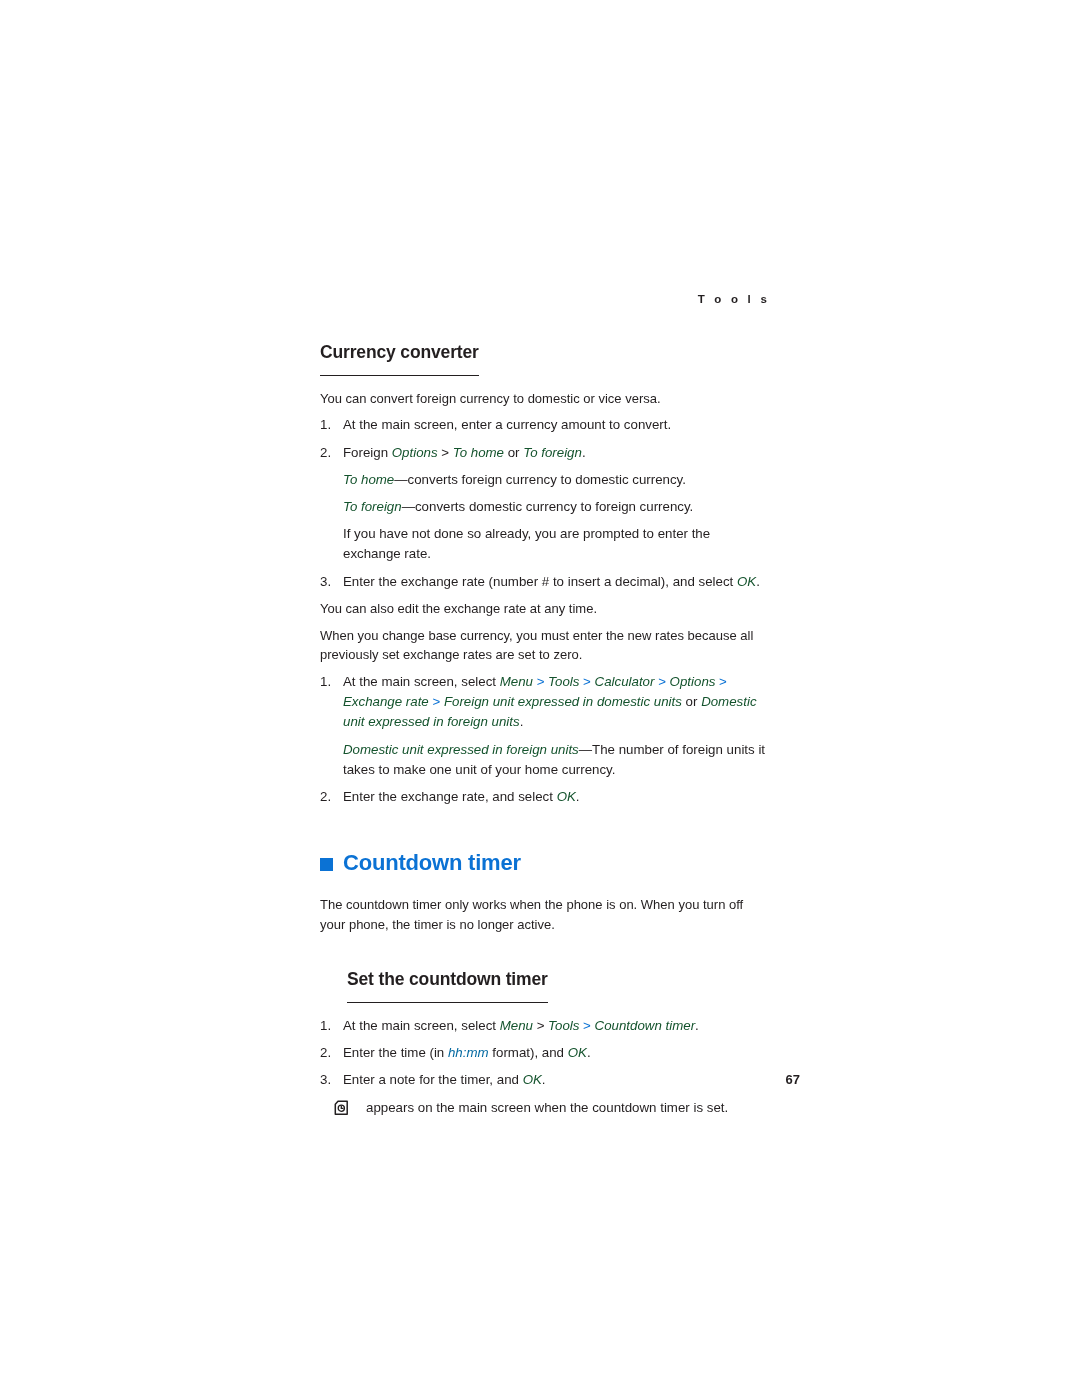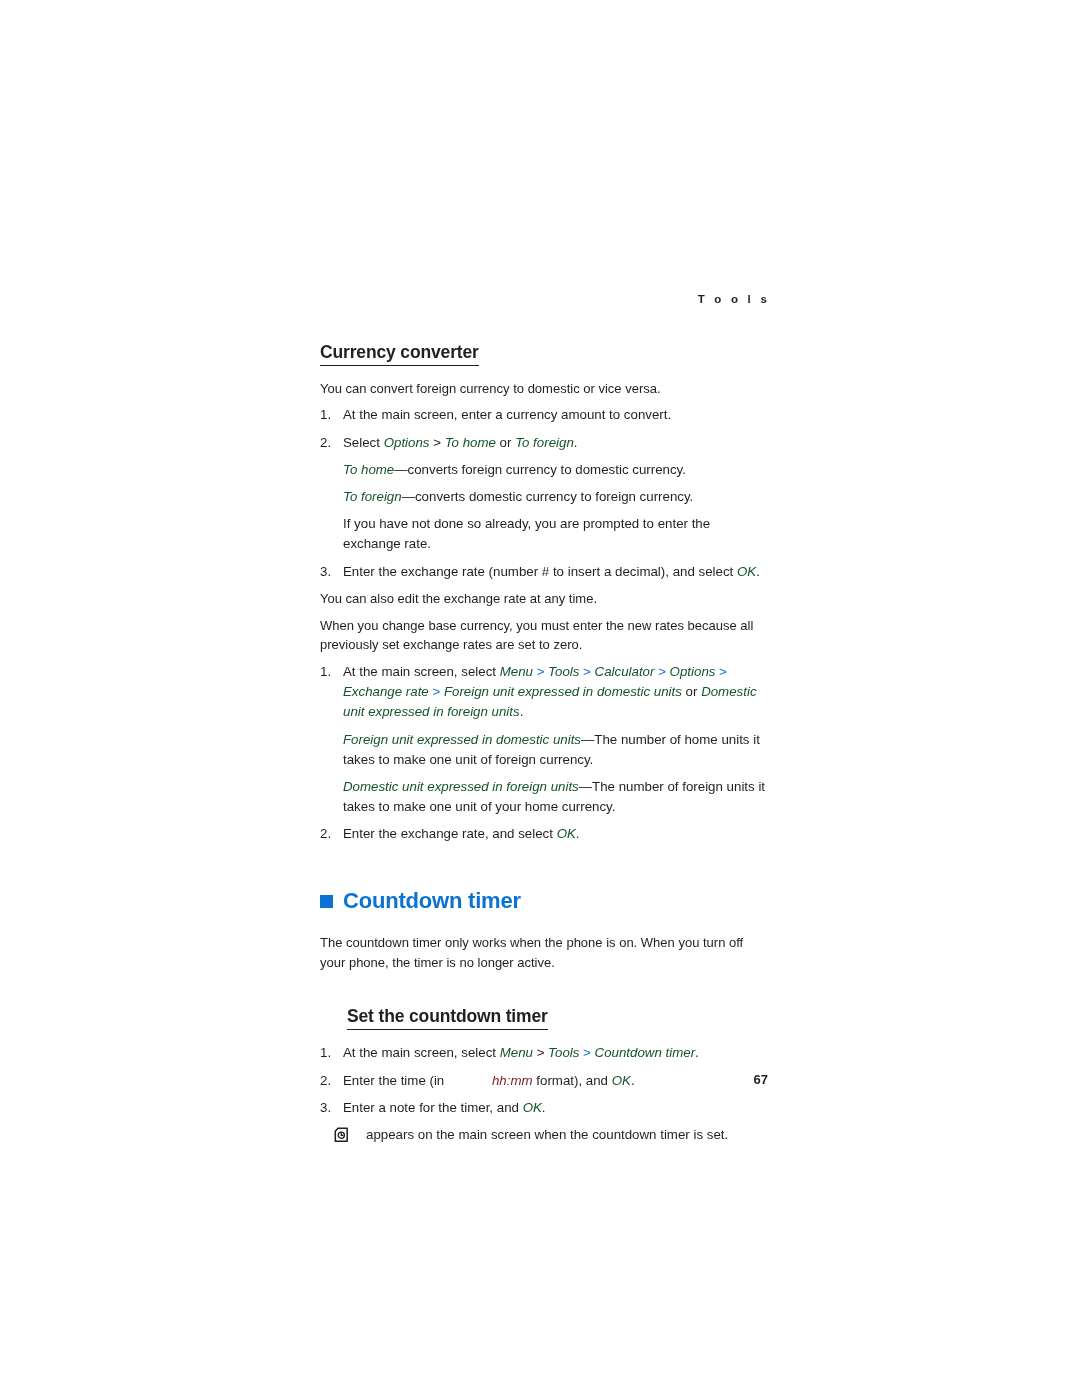--- a/index.html
+++ b/index.html
@@ -62,21 +62,21 @@
     color: #0b72d4;
     letter-spacing: -0.2px;
   }
 
   
   .h2-text {
     font-size: 17.5px;
     font-weight: bold;
     color: #231f20;
     margin: 0 0 9px 0;
-    padding-bottom: 3px;
+    padding-bottom: 13px;
     border-bottom: 1.6px solid #231f20;
     display: inline-block;
     letter-spacing: -0.15px;
     line-height: 1.15;
   }
   .h2-wrap { margin: 0 0 4px 0; }
   .h2-wrap.spaced { margin-top: 34px; margin-left: 27px; }
 
   
   p.body {
@@ -114,21 +114,21 @@
     font-size: 13.3px;
     line-height: 1.52;
     margin: 0 0 7px 0;
     padding-left: 23px;
     color: #231f20;
   }
 
   .ui { color: #14532d; font-style: italic; }
   .sep { color: #0b72d4; font-style: normal; }
   .sepblk { color: #231f20; font-style: normal; }
-  .it { font-style: italic; color: #7f1d1d; margin-left: 44px; }
+  .it { font-style: italic; color: #0369a1; }
   .gap-top { margin-top: 13px; }
 
   
   .icon-line {
     font-size: 13.3px;
     line-height: 1.52;
     margin: 6px 0 0 0;
     padding-left: 14px;
     color: #231f20;
     display: flex;
@@ -146,20 +146,21 @@
   
   .folio {
     position: absolute;
     left: 0;
     top: 1072px;
     width: 768px;
     text-align: right;
     font-size: 13px;
     font-weight: bold;
     color: #231f20;
+    padding-left: 32px;
   }
 </style>
 </head>
 <body>
 
 <div class="page">
   <div class="content">
 
     <div class="running-head">T o o l s</div>
 
@@ -167,21 +168,21 @@
       <div class="h2-text">Currency converter</div>
     </div>
 
     <p class="body">You can convert foreign currency to domestic or vice versa.</p>
 
     <ol class="steps">
       <li>
         <span class="num">1.</span><span>At the main screen, enter a currency amount to convert.</span>
       </li>
       <li>
-        <span class="num">2.</span><span>Select </span><span class="ui">Options</span><span class="sepblk"> &gt; </span><span class="ui">To home</span><span> or </span><span class="ui">To foreign</span><span>.</span>
+        <span class="num">2.</span><span>Foreign </span><span class="ui">Options</span><span class="sepblk"> &gt; </span><span class="ui">To home</span><span> or </span><span class="ui">To foreign</span><span>.</span>
       </li>
     </ol>
 
     <p class="sub gap-top"><span class="ui">To home</span><span>—converts foreign currency to domestic currency.</span></p>
 
     <p class="sub gap-top"><span class="ui">To foreign</span><span>—converts domestic currency to foreign currency.</span></p>
 
     <p class="sub gap-top">If you have not done so already, you are prompted to enter the exchange rate.</p>
 
     <ol class="steps gap-top">
@@ -193,21 +194,20 @@
     <p class="body">You can also edit the exchange rate at any time.</p>
 
     <p class="body gap-top">When you change base currency, you must enter the new rates because all previously set exchange rates are set to zero.</p>
 
     <ol class="steps gap-top">
       <li>
         <span class="num">1.</span><span>At the main screen, select </span><span class="ui">Menu</span><span class="sep"> &gt; </span><span class="ui">Tools</span><span class="sep"> &gt; </span><span class="ui">Calculator</span><span class="sep"> &gt; </span><span class="ui">Options</span><span class="sep"> &gt; </span><span class="ui">Exchange rate</span><span class="sep"> &gt; </span><span class="ui">Foreign unit expressed in domestic units</span><span> or </span><span class="ui">Domestic unit expressed in foreign units</span><span>.</span>
       </li>
     </ol>
 
-    <p class="sub gap-top"><span class="ui">Foreign unit expressed in domestic units</span><span>—The number of home units it takes to make one unit of foreign currency.</span></p>
 
     <p class="sub gap-top"><span class="ui">Domestic unit expressed in foreign units</span><span>—The number of foreign units it takes to make one unit of your home currency.</span></p>
 
     <ol class="steps gap-top">
       <li>
         <span class="num">2.</span><span>Enter the exchange rate, and select </span><span class="ui">OK</span><span>.</span>
       </li>
     </ol>
 
     <div class="h1-block">

